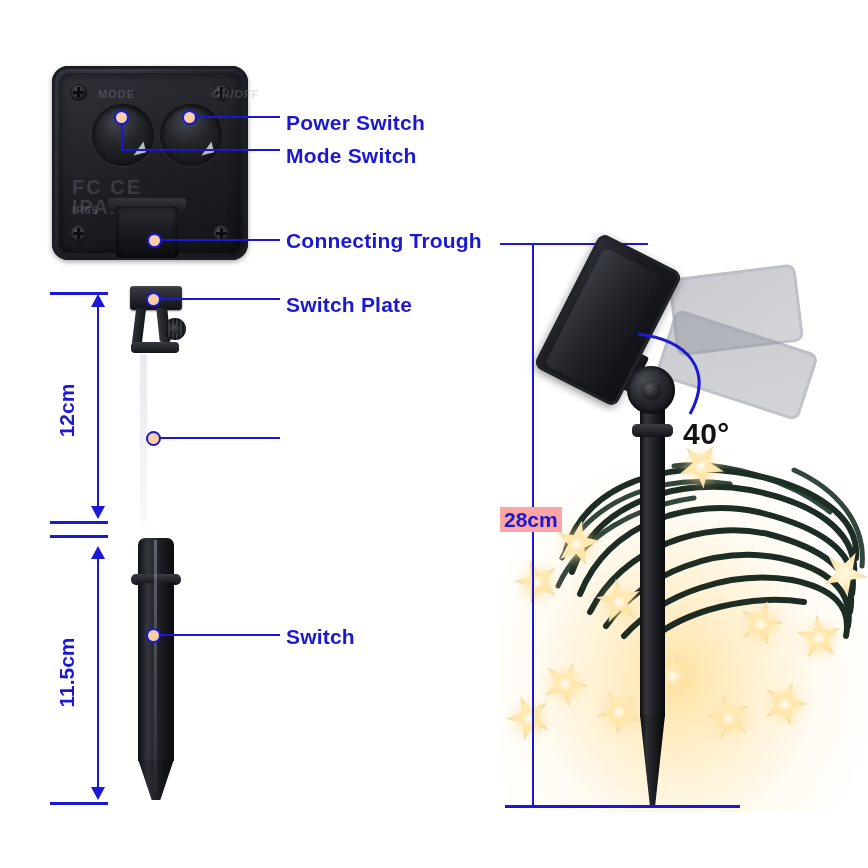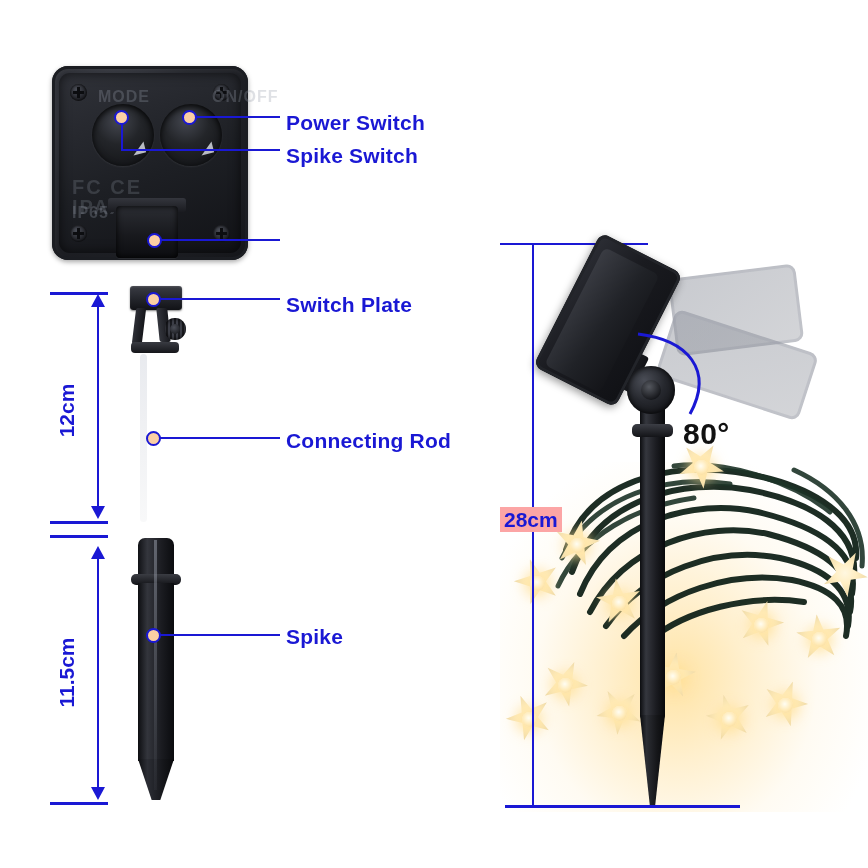--- a/index.html
+++ b/index.html
@@ -34,21 +34,21 @@
        box-shadow:inset 0 0 3px #000;}
   .screw:before,.screw:after{content:"";position:absolute;background:#0c0d10;}
   .screw:before{left:3px;right:3px;top:7px;height:3px;}
   .screw:after{top:3px;bottom:3px;left:7px;width:3px;}
   .knob{position:absolute;width:62px;height:62px;border-radius:50%;
        background:radial-gradient(circle at 42% 28%,#43464f 0%,#232529 40%,#0e0f12 100%);
        box-shadow:inset 0 2px 6px rgba(0,0,0,.9), 0 1px 2px rgba(255,255,255,.08);}
   .knob .wedge{position:absolute;right:9px;bottom:12px;width:0;height:0;
        border-left:13px solid transparent;border-bottom:11px solid rgba(225,228,235,.80);
        transform:rotate(-14deg);}
-  .embtxt{position:absolute;color:rgba(150,155,168,.30);font-size:16px;
+  .embtxt{position:absolute;color:rgba(150,155,168,.30);font-size:11px;
        font-weight:bold;letter-spacing:1px;white-space:nowrap;}
   .embtxt.big{font-size:20px;letter-spacing:2px;color:rgba(140,146,160,.26);}
   #trough{position:absolute;left:64px;top:140px;width:62px;height:52px;border-radius:4px;
        background:linear-gradient(180deg,#2b2d33 0%,#17181c 60%,#0d0e11 100%);
        box-shadow:inset 0 0 6px #000,0 1px 0 rgba(255,255,255,.06);}
   #troughLip{position:absolute;left:56px;top:132px;width:78px;height:14px;border-radius:3px;
        background:linear-gradient(180deg,#34363d,#1a1b20);}
 
   
   #rodWrap{position:absolute;left:118px;top:286px;width:80px;height:240px;}
@@ -157,56 +157,56 @@
     <div id="trough"></div>
   </div>
 
   <div class="dot" style="left:182px;top:110px;"></div>
   <div class="lead" style="left:190px;top:116px;width:90px;"></div>
   <div class="lbl" style="left:286px;top:112px;">Power Switch</div>
 
   <div class="dot" style="left:114px;top:110px;"></div>
   <div class="leadv" style="left:121px;top:120px;height:30px;"></div>
   <div class="lead" style="left:121px;top:149px;width:159px;"></div>
-  <div class="lbl" style="left:286px;top:145px;">Spike Switch</div>
+  <div class="lbl" style="left:286px;top:145px;">Mode Switch</div>
 
   <div class="dot" style="left:147px;top:233px;"></div>
   <div class="lead" style="left:155px;top:239px;width:125px;"></div>
+  <div class="lbl" style="left:286px;top:230px;">Connecting Trough</div>
   <div class="lead" style="left:500px;top:243px;width:148px;"></div>
 
   <div id="rodWrap">
     <div id="plate"></div>
     <div id="plateLegL"></div>
     <div id="plateLegR"></div>
     <div id="thumb"></div>
     <div id="thumbC"></div>
     <div id="collarTop"></div>
     <div id="rod"></div>
     <div id="rodHL"></div>
   </div>
 
   <div class="dot" style="left:146px;top:292px;"></div>
   <div class="lead" style="left:154px;top:298px;width:126px;"></div>
   <div class="lbl" style="left:286px;top:294px;">Switch Plate</div>
 
   <div class="dot" style="left:146px;top:431px;"></div>
   <div class="lead" style="left:154px;top:437px;width:126px;"></div>
-  <div class="lbl" style="left:286px;top:430px;">Connecting Rod</div>
 
   <div id="spikeWrap">
     <div id="spHead"></div>
     <div id="spCollar"></div>
     <div id="spBody"></div>
     <div id="spTip"></div>
     <div id="spRidge"></div>
   </div>
 
   <div class="dot" style="left:146px;top:628px;"></div>
   <div class="lead" style="left:154px;top:634px;width:126px;"></div>
-  <div class="lbl" style="left:286px;top:626px;">Spike</div>
+  <div class="lbl" style="left:286px;top:626px;">Switch</div>
 
   <div class="rule" style="left:50px;top:292px;width:58px;"></div>
   <div class="rule" style="left:50px;top:521px;width:58px;"></div>
   <div class="rulev" style="left:97px;top:300px;height:212px;"></div>
   <svg style="position:absolute;left:90px;top:294px;" width="16" height="14">
     <polygon points="8,0 15,13 1,13" fill="#1a18d4"></polygon>
     </svg>
   <svg style="position:absolute;left:90px;top:505px;" width="16" height="14">
     <polygon points="8,14 15,1 1,1" fill="#1a18d4"></polygon>
     </svg>
@@ -280,19 +280,19 @@
   <div id="asmTip"></div>
   <div id="headArm"></div>
   <div id="head"></div>
   <div id="headFace"></div>
   <div id="joint"></div>
   <div id="jointC"></div>
 
   <svg id="arc" viewBox="0 0 96 96">
     <path d="M10 12 C 60 18, 86 48, 62 92" fill="none" stroke="#1a18d4" stroke-width="3"></path>
   </svg>
-  <div style="position:absolute;left:683px;top:417px;color:#111;font-size:30px;font-weight:bold;letter-spacing:.5px;">80°</div>
+  <div style="position:absolute;left:683px;top:417px;color:#111;font-size:30px;font-weight:bold;letter-spacing:.5px;">40°</div>
 
   <div class="rulev" style="left:532px;top:244px;height:563px;"></div>
   <div class="rule" style="left:505px;top:805px;width:235px;height:3px;"></div>
   <div class="dimtxt" style="left:500px;top:507px;background:#fca5a5;padding:2px 4px;">28cm</div>
 
 </div>
 
 </body></html>

